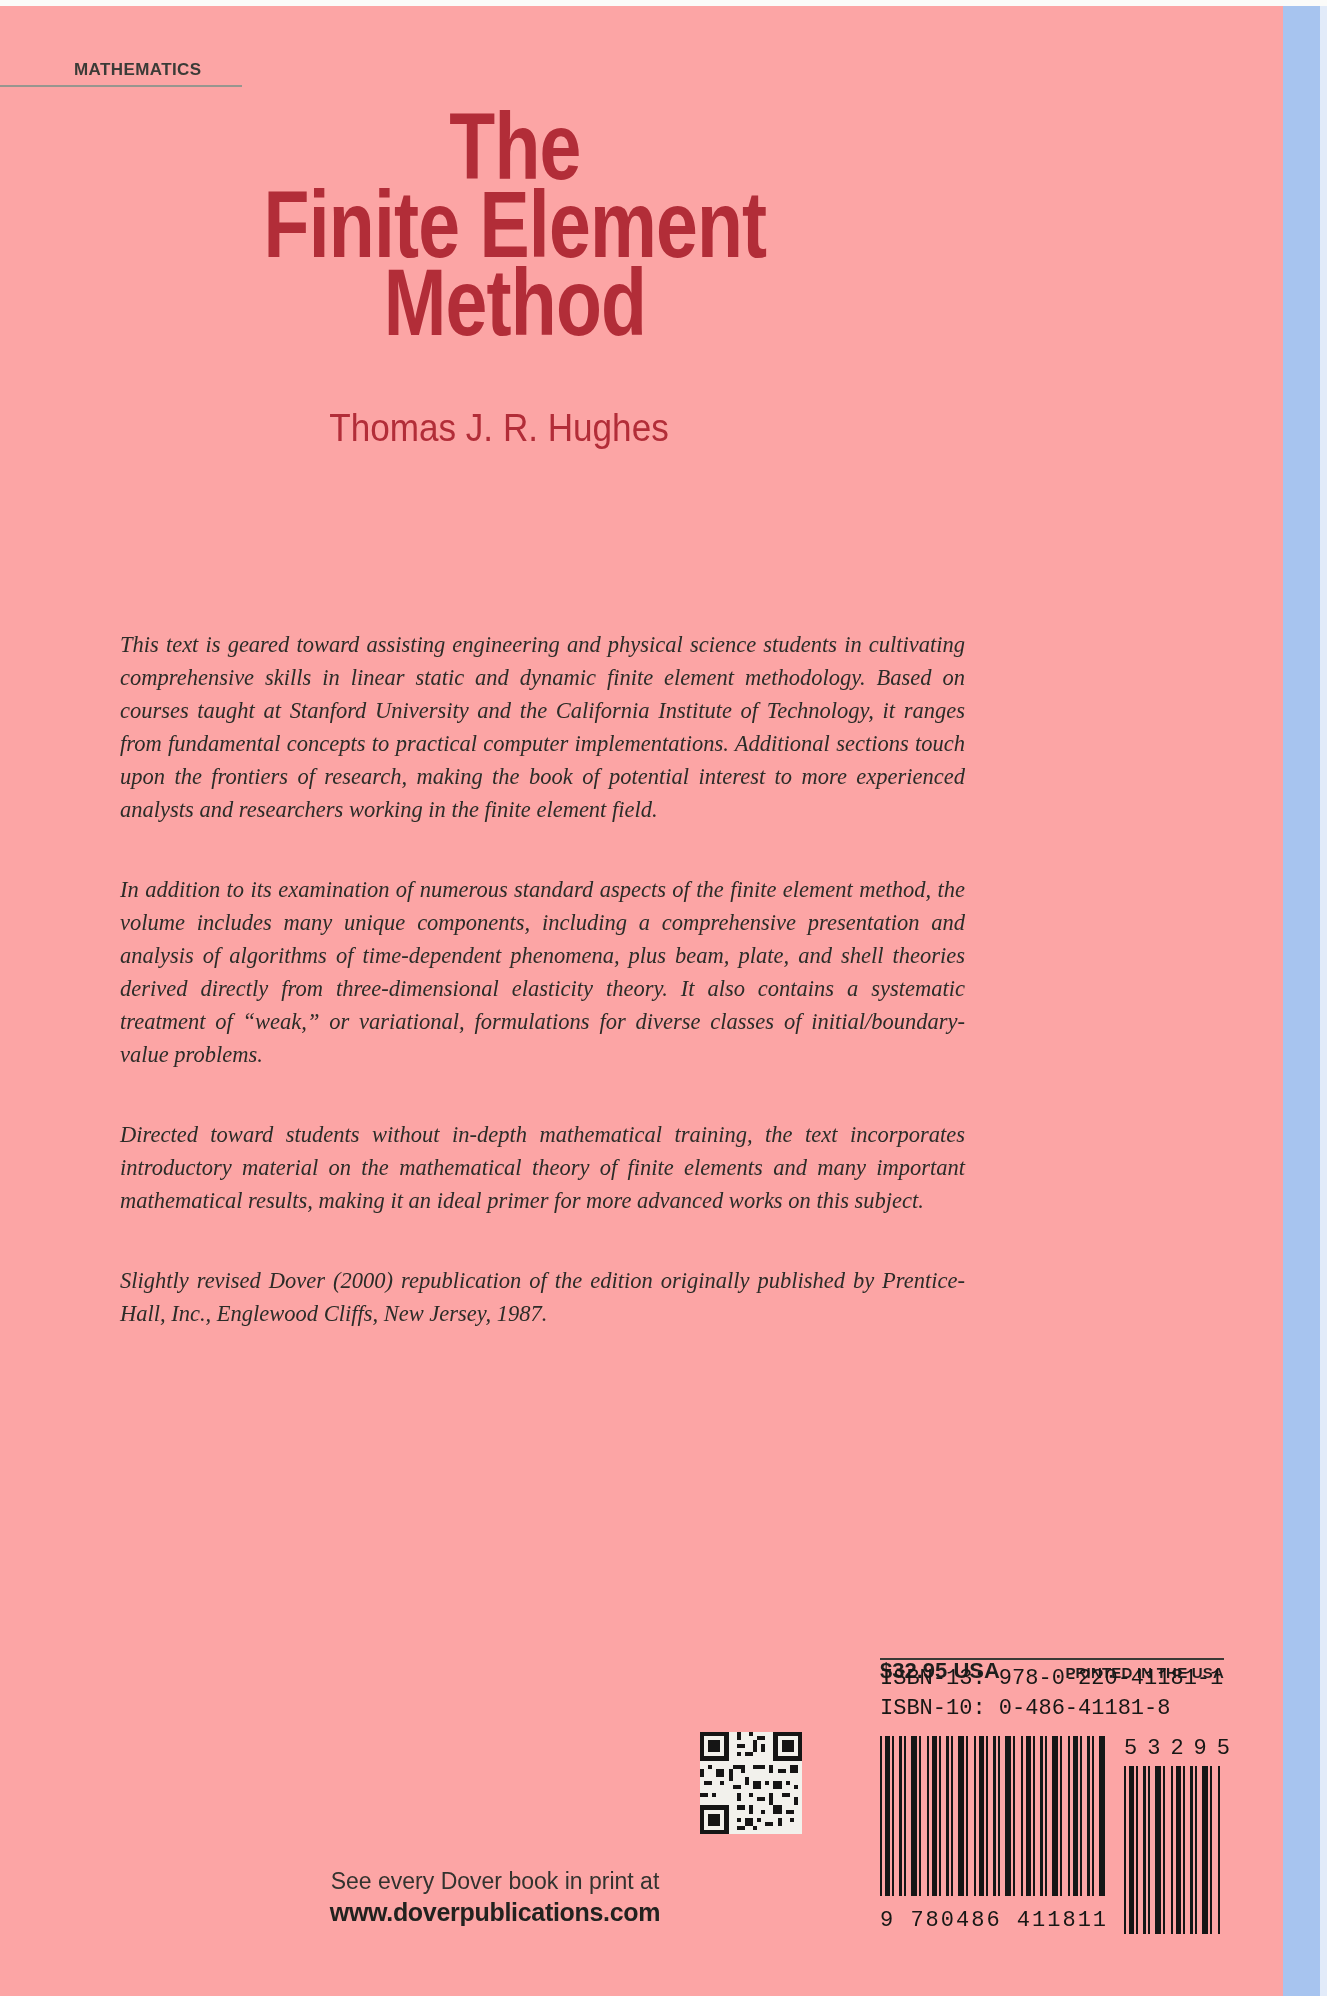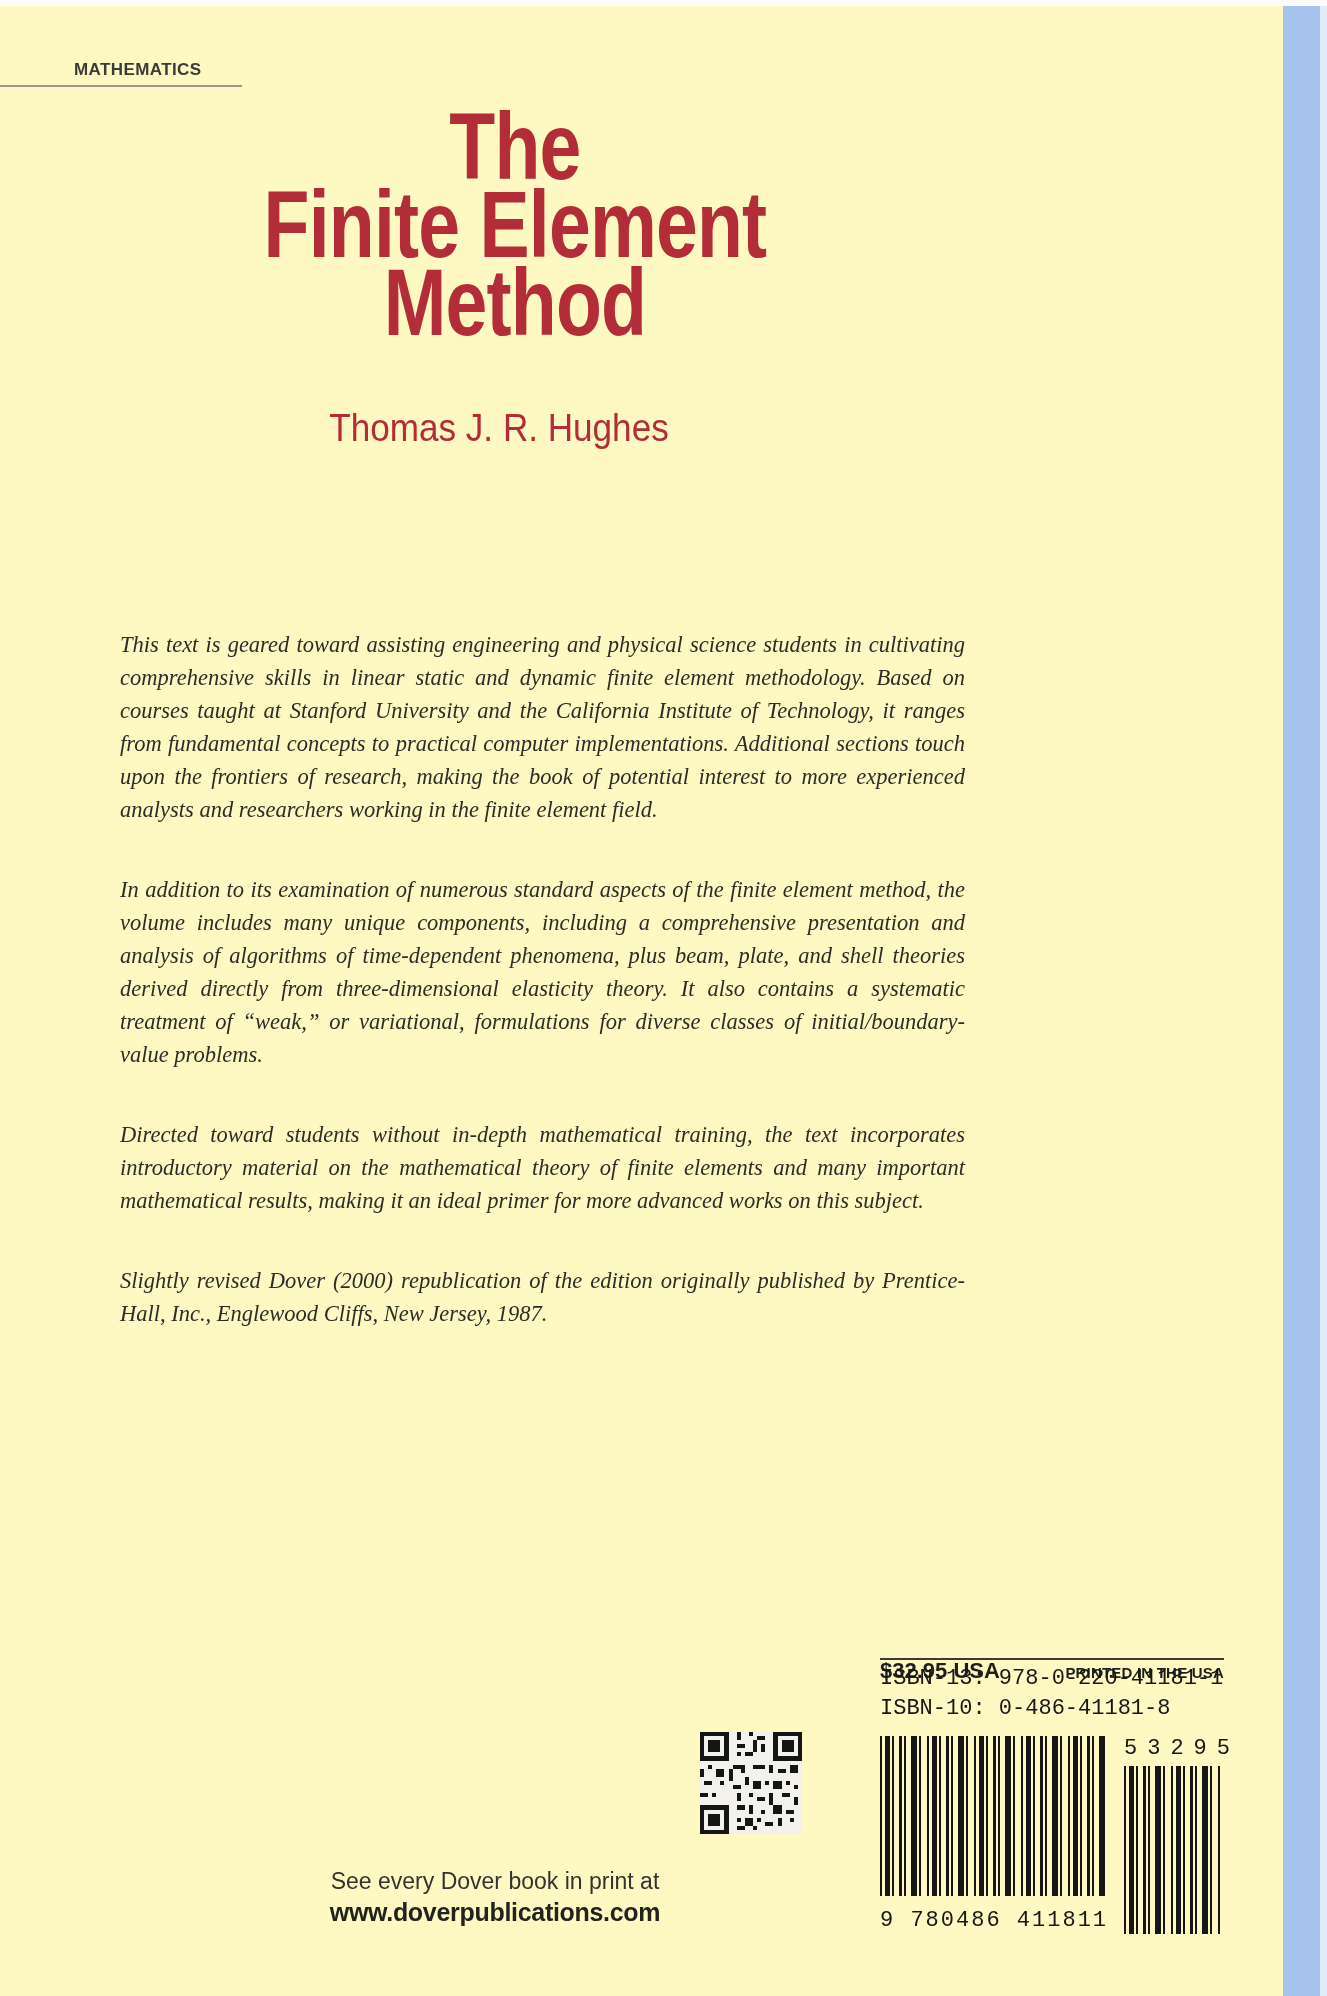--- a/index.html
+++ b/index.html
@@ -1,19 +1,19 @@
 <!DOCTYPE html>
 <html><head>
 <meta charset="utf-8">
 <style>
   html,body{margin:0;padding:0;background:#e9e9e9;}
   .cover{
     position:relative;
     width:1327px;height:1996px;
-    background:#fef9c3;
+    background:#fca5a5;
     font-family:"Liberation Sans",sans-serif;
     overflow:hidden;
   }
   .top-edge{position:absolute;top:0;left:0;right:0;height:6px;background:#fbfbf9;z-index:5;}
   .spine{position:absolute;top:0;right:0;width:44px;height:100%;background:#a7c4ef;}
   .spine .spine-hl{position:absolute;top:0;right:0;width:7px;height:100%;background:#e2ebf9;}
 
   .category{
     position:absolute;left:74px;top:60px;
     font-size:17px;font-weight:bold;letter-spacing:.4px;color:#3b3b37;

